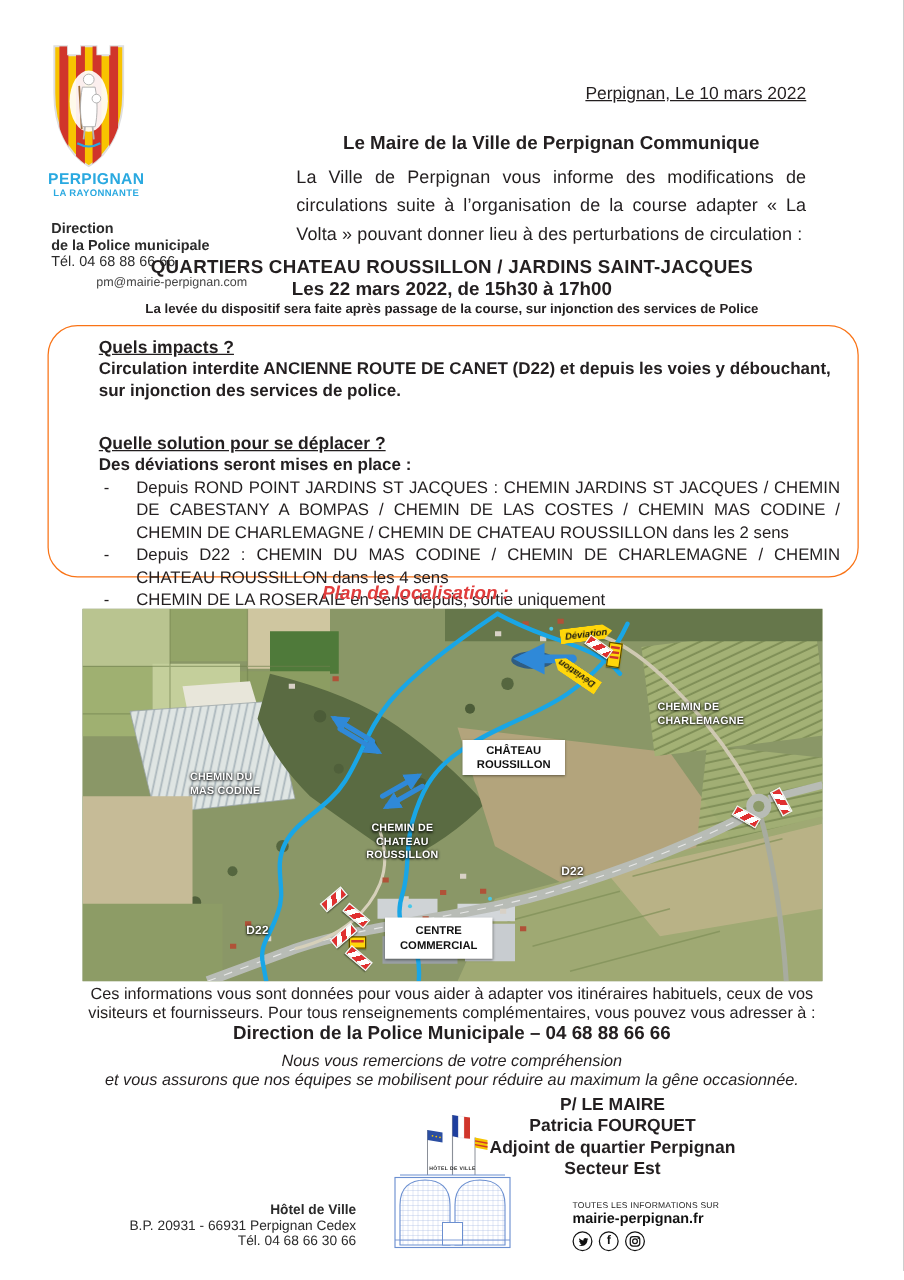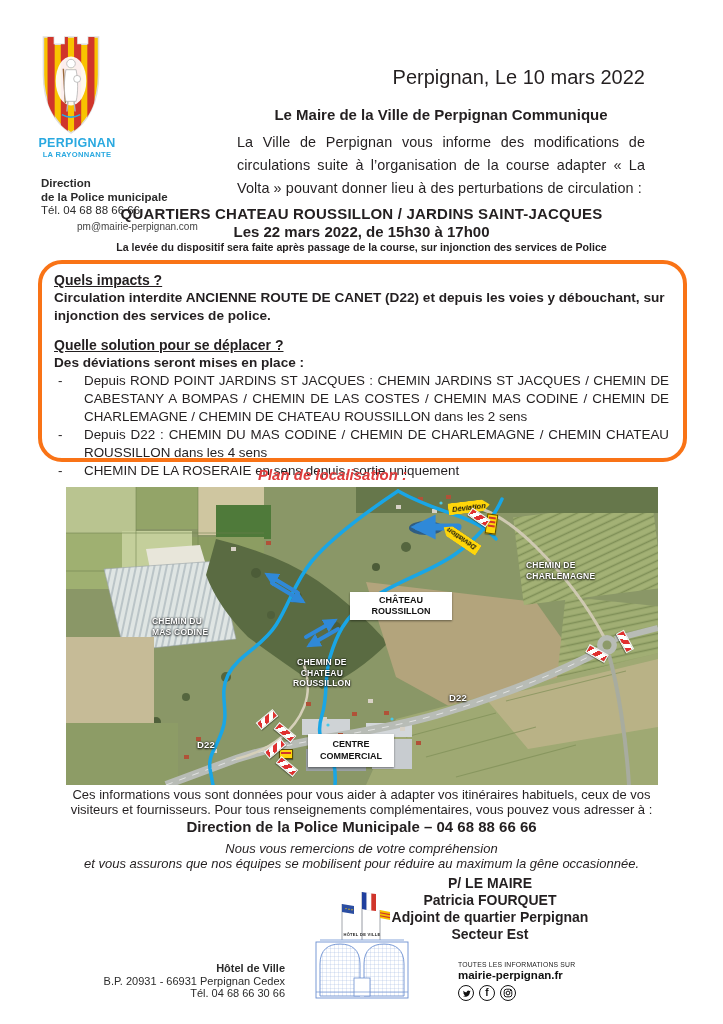--- a/index.html
+++ b/index.html
@@ -11,35 +11,35 @@
 
   
   .logo-wrap{left:40px;top:34px;width:72px;}
   .logo-title{left:37px;top:136px;width:80px;text-align:center;font-size:12.5px;font-weight:bold;color:#2aa9e0;letter-spacing:.3px;}
   .logo-sub{left:37px;top:150px;width:80px;text-align:center;font-size:7.6px;font-weight:bold;color:#2aa9e0;letter-spacing:.3px;}
   .dept{left:41px;top:177px;width:170px;font-size:11.5px;line-height:13.5px;color:#2b2b2b;}
   .dept .b{font-weight:bold;}
   .dept .email{font-size:10px;margin-top:2px;color:#444;padding-left:36px;}
 
   
-  .date-line{left:237px;top:66px;width:408px;text-align:right;font-size:20px;}
+  .date-line{left:237px;top:66px;width:408px;text-align:right;font-size:14px;text-decoration:underline;}
   .main-title{left:237px;top:106px;width:408px;text-align:center;font-weight:bold;font-size:15px;}
   .intro{left:237px;top:131px;width:408px;font-size:14.4px;line-height:23px;text-align:justify;letter-spacing:.1px;}
   .quartiers{left:60px;top:205px;width:680px;text-align:center;font-weight:bold;font-size:15px;letter-spacing:.2px;width:603px;}
   .event-date{left:0;top:223px;width:723px;text-align:center;font-weight:bold;font-size:15px;}
   .levee{left:0;top:241px;width:723px;text-align:center;font-weight:bold;font-size:10.6px;}
 
   
   .impact-box{
     left:38px;top:260px;width:649px;height:202px;box-sizing:border-box;
-    border:4px solid #f97316;border-radius:24px;padding:5px 14px 4px 12px;
+    border:1px solid #f97316;border-radius:24px;padding:5px 14px 4px 40px;
   }
   .impact-box h3{margin:3px 0 1px 0;font-size:14px;text-decoration:underline;}
   .impact-box p{margin:0;font-size:13.6px;line-height:18px;font-weight:bold;}
-  .impact-box .gap{margin-top:12px;}
+  .impact-box .gap{margin-top:24px;}
   .bullet{display:flex;font-size:13.4px;line-height:18px;}
   .bullet .dash{width:26px;flex:none;padding-left:4px;}
   .bullet .btxt{flex:1;text-align:justify;}
 
   
   .map-title{left:0;top:466px;width:665px;text-align:center;font-style:italic;font-weight:600;font-size:15px;color:#e03c3c;}
   .map{left:66px;top:487px;width:592px;height:298px;background:#7f905e;overflow:hidden;}
   .map svg.scene{position:absolute;left:0;top:0;}
   .map-label{position:absolute;color:#fff;font-weight:bold;font-size:8.5px;line-height:1.25;letter-spacing:.2px;white-space:pre-line;text-shadow:0 0 2px rgba(0,0,0,.95),0 1px 2px rgba(0,0,0,.8);}
   .d22{font-size:9.5px;}
@@ -252,21 +252,21 @@
     <div class="map-label" style="left:86px;top:129px;">CHEMIN DU
 MAS CODINE</div>
     <div class="map-label" style="left:460px;top:73px;">CHEMIN DE
 CHARLEMAGNE</div>
     <div class="map-label" style="left:227px;top:170px;text-align:center;">CHEMIN DE
 CHATEAU
 ROUSSILLON</div>
     <div class="map-label d22" style="left:131px;top:252px;">D22</div>
     <div class="map-label d22" style="left:383px;top:205px;">D22</div>
 
-    <div class="map-box" style="left:284px;top:105px;width:102px;height:28px;">CHÂTEAU
+    <div class="map-box" style="left:304px;top:105px;width:82px;height:28px;">CHÂTEAU
 ROUSSILLON</div>
     <div class="map-box" style="left:242px;top:247px;width:86px;height:33px;">CENTRE
 COMMERCIAL</div>
 
     <div class="dev-sign" style="left:382px;top:14px;width:42px;height:12px;transform:rotate(-7deg);">Déviation</div>
     <div class="dev-sign" style="left:374px;top:46px;width:42px;height:12px;transform:rotate(214deg);">Déviation</div>
     <div class="mini-sign" style="left:420px;top:27px;width:9px;height:18px;transform:rotate(8deg);">
         <i></i>
         <i></i>
         <i></i>

